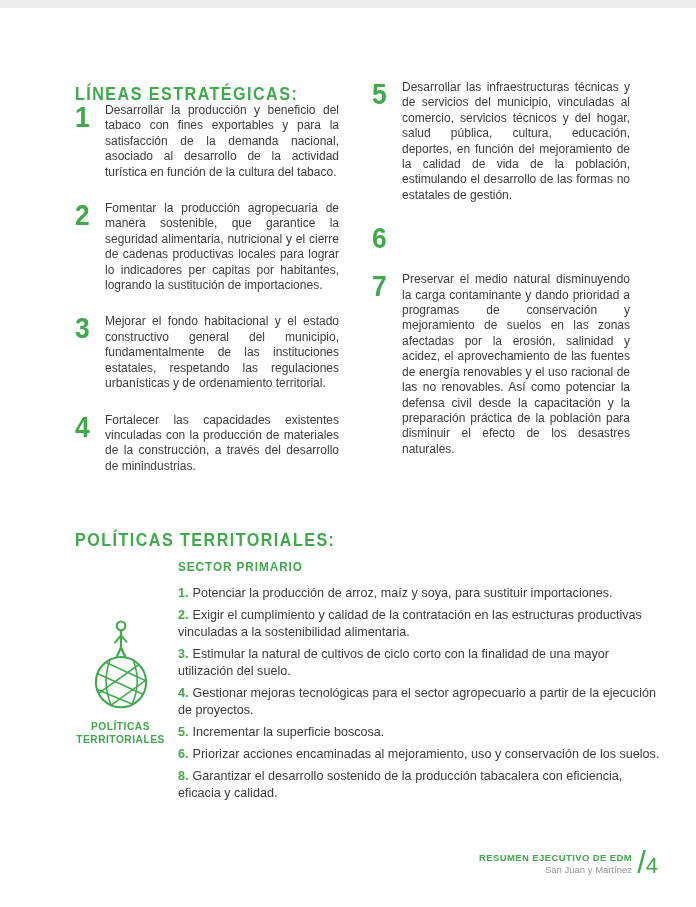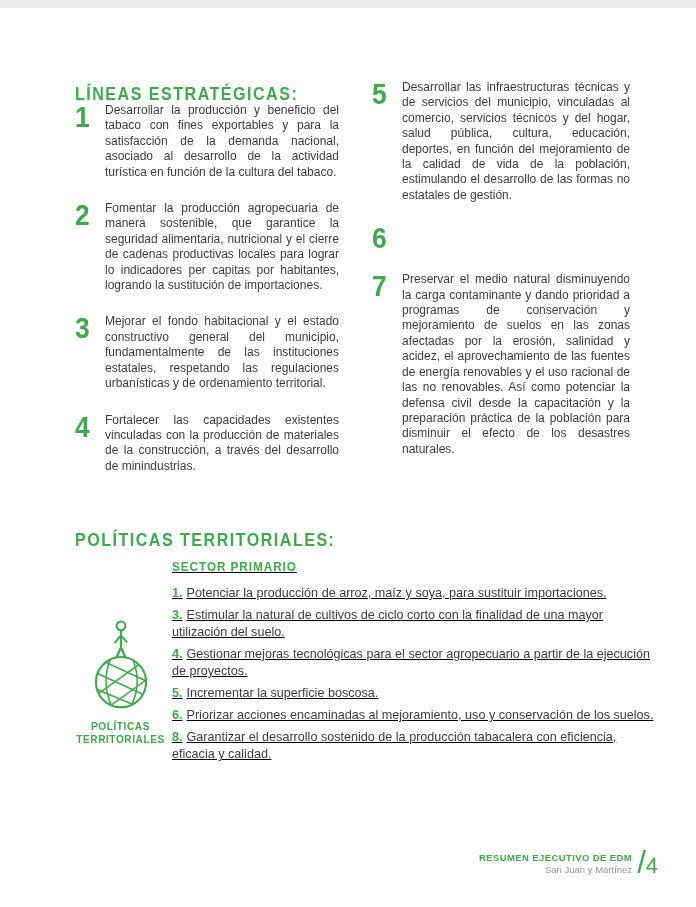--- a/index.html
+++ b/index.html
@@ -77,23 +77,22 @@
     font-weight: bold;
     font-size: 11px;
     line-height: 12.5px;
     letter-spacing: 0.6px;
     transform: scaleX(0.92);
     transform-origin: center top;
   }
 
   .sector-block {
     position: absolute;
-    left: 172px; top: 560px;
+    left: 178px; top: 560px;
     width: 484px;
-    text-decoration: underline;
   }
   .sector-title {
     color: var(--green);
     font-weight: bold;
     font-size: 12.5px;
     letter-spacing: 1px;
     transform: scaleX(0.94);
     transform-origin: left top;
     margin-bottom: 11px;
   }
@@ -229,20 +228,21 @@
     <div class="sidebar-label">POLÍTICAS</div>
     <div class="sidebar-label">TERRITORIALES</div>
   </div>
 
   <div class="sector-block">
     <div class="sector-title">SECTOR PRIMARIO</div>
     <div>
 
         <div class="policy-item"><span class="policy-num">1.</span><span>Potenciar la producción de arroz, maíz y soya, para sustituir importaciones.</span></div>
 
+        <div class="policy-item"><span class="policy-num">2.</span><span>Exigir el cumplimiento y calidad de la contratación en las estructuras productivas vinculadas a la sostenibilidad alimentaria.</span></div>
 
         <div class="policy-item"><span class="policy-num">3.</span><span>Estimular la natural de cultivos de ciclo corto con la finalidad de una mayor utilización del suelo.</span></div>
 
         <div class="policy-item"><span class="policy-num">4.</span><span>Gestionar mejoras tecnológicas para el sector agropecuario a partir de la ejecución de proyectos.</span></div>
 
         <div class="policy-item"><span class="policy-num">5.</span><span>Incrementar la superficie boscosa.</span></div>
 
         <div class="policy-item"><span class="policy-num">6.</span><span>Priorizar acciones encaminadas al mejoramiento, uso y conservación de los suelos.</span></div>
 
 

